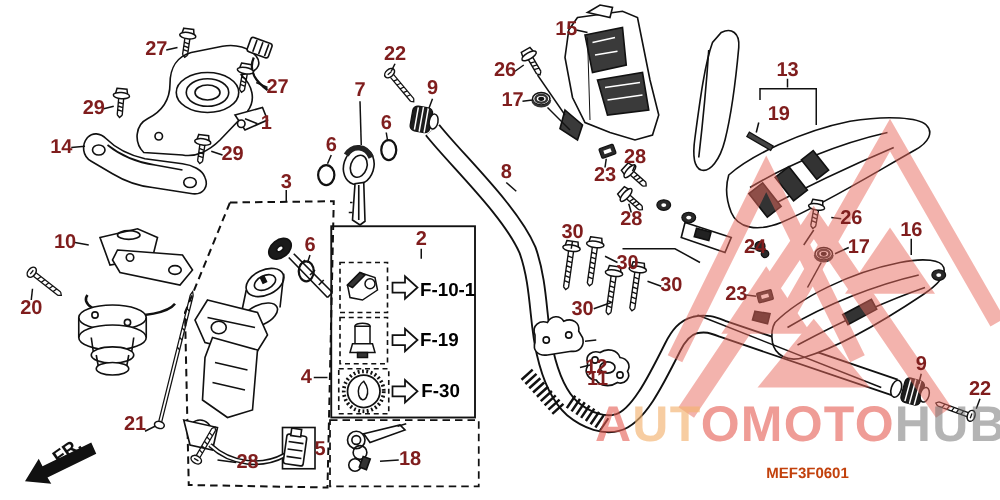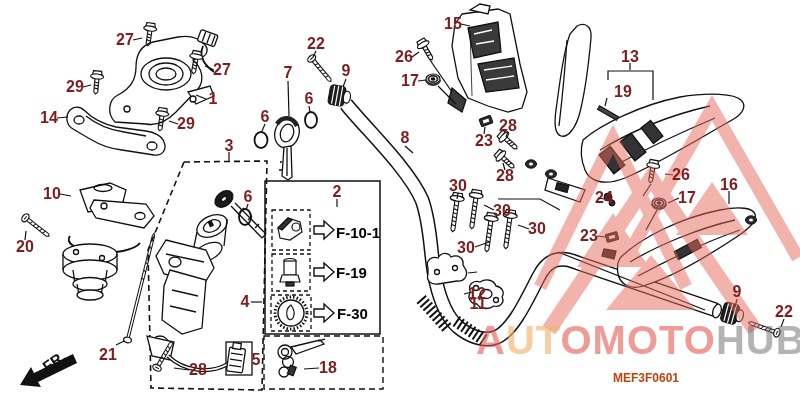--- a/index.html
+++ b/index.html
@@ -344,21 +344,21 @@
 
   <div id="callout-layer">
       <span class="lbl" style="left: 125px; top: 40px;">27</span>
       <span class="lbl" style="left: 222px; top: 70px;">27</span>
       <span class="lbl" style="left: 75px; top: 87px;">29</span>
       <span class="lbl" style="left: 186px; top: 124px;">29</span>
       <span class="lbl" style="left: 49px; top: 118px;">14</span>
       <span class="lbl" style="left: 213px; top: 99px;">1</span>
       <span class="lbl" style="left: 52px; top: 194px;">10</span>
       <span class="lbl" style="left: 25px; top: 247px;">20</span>
-      <span class="lbl" style="left: 108px; top: 355px;">21</span>
+      <span class="lbl" style="left: 108px; top: 340px;">21</span>
       <span class="lbl" style="left: 229px; top: 146px;">3</span>
       <span class="lbl" style="left: 265px; top: 117px;">6</span>
       <span class="lbl" style="left: 309px; top: 99px;">6</span>
       <span class="lbl" style="left: 248px; top: 197px;">6</span>
       <span class="lbl" style="left: 288px; top: 73px;">7</span>
       <span class="lbl" style="left: 316px; top: 44px;">22</span>
       <span class="lbl" style="left: 346px; top: 71px;">9</span>
       <span class="lbl" style="left: 405px; top: 138px;">8</span>
       <span class="lbl" style="left: 337px; top: 192px;">2</span>
       <span class="lbl" style="left: 245px; top: 302px;">4</span>

